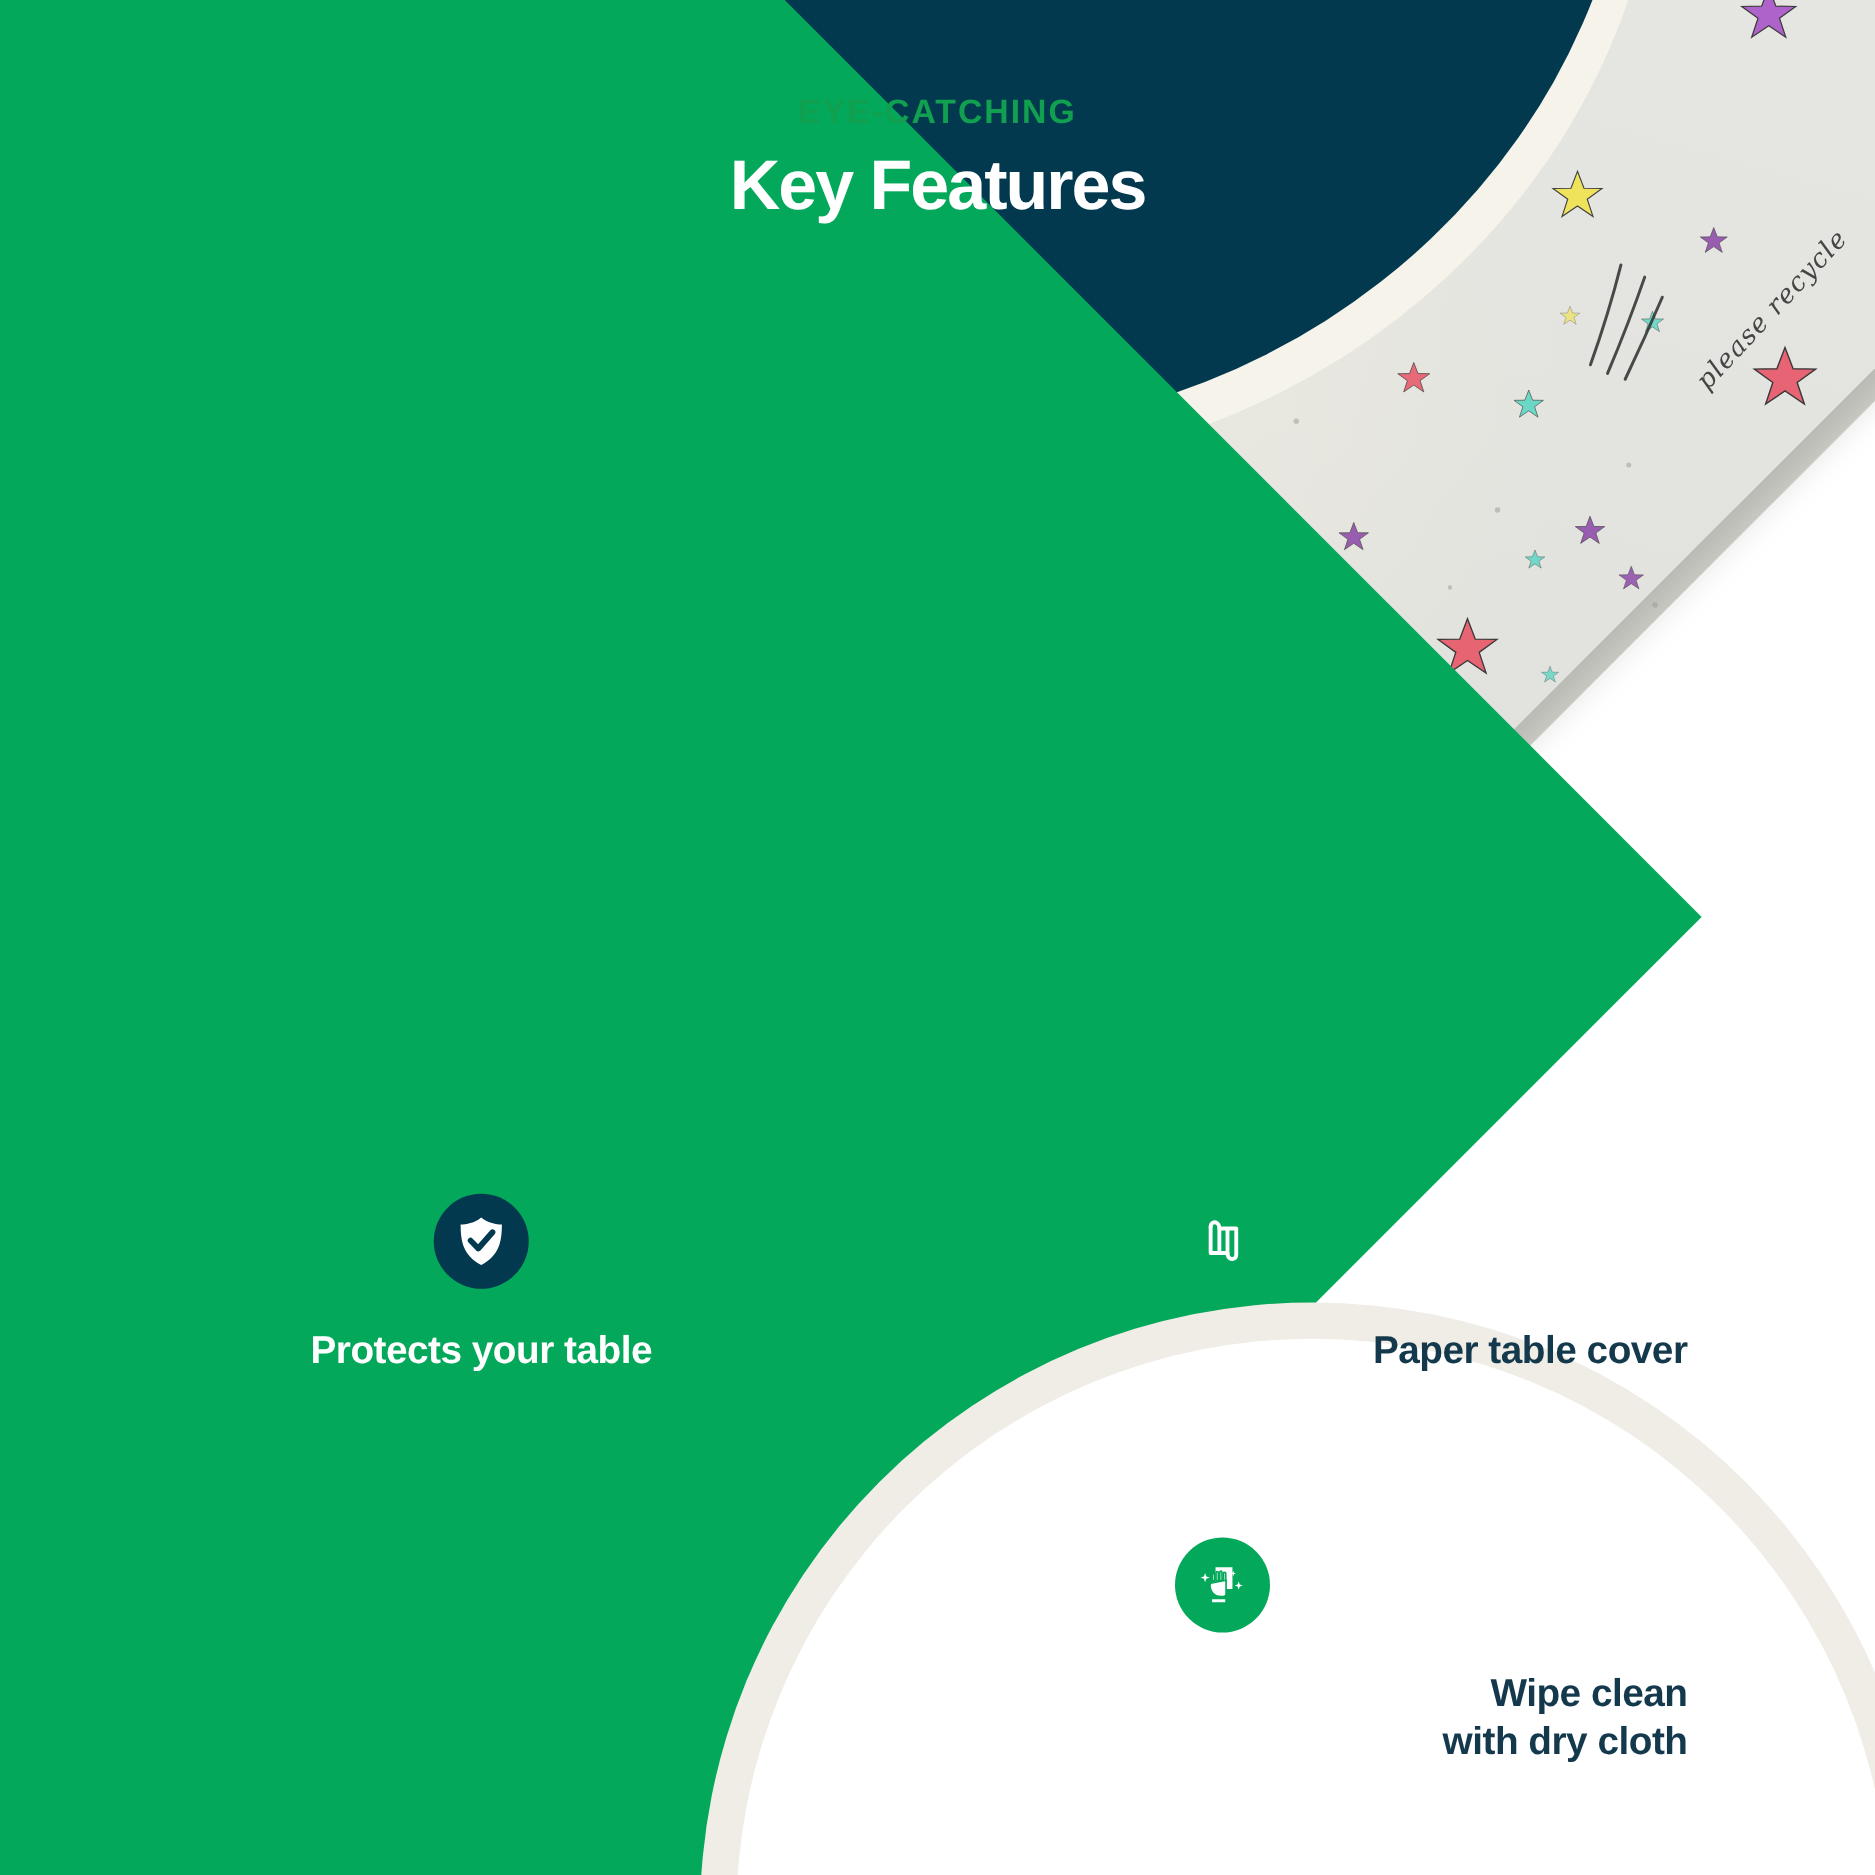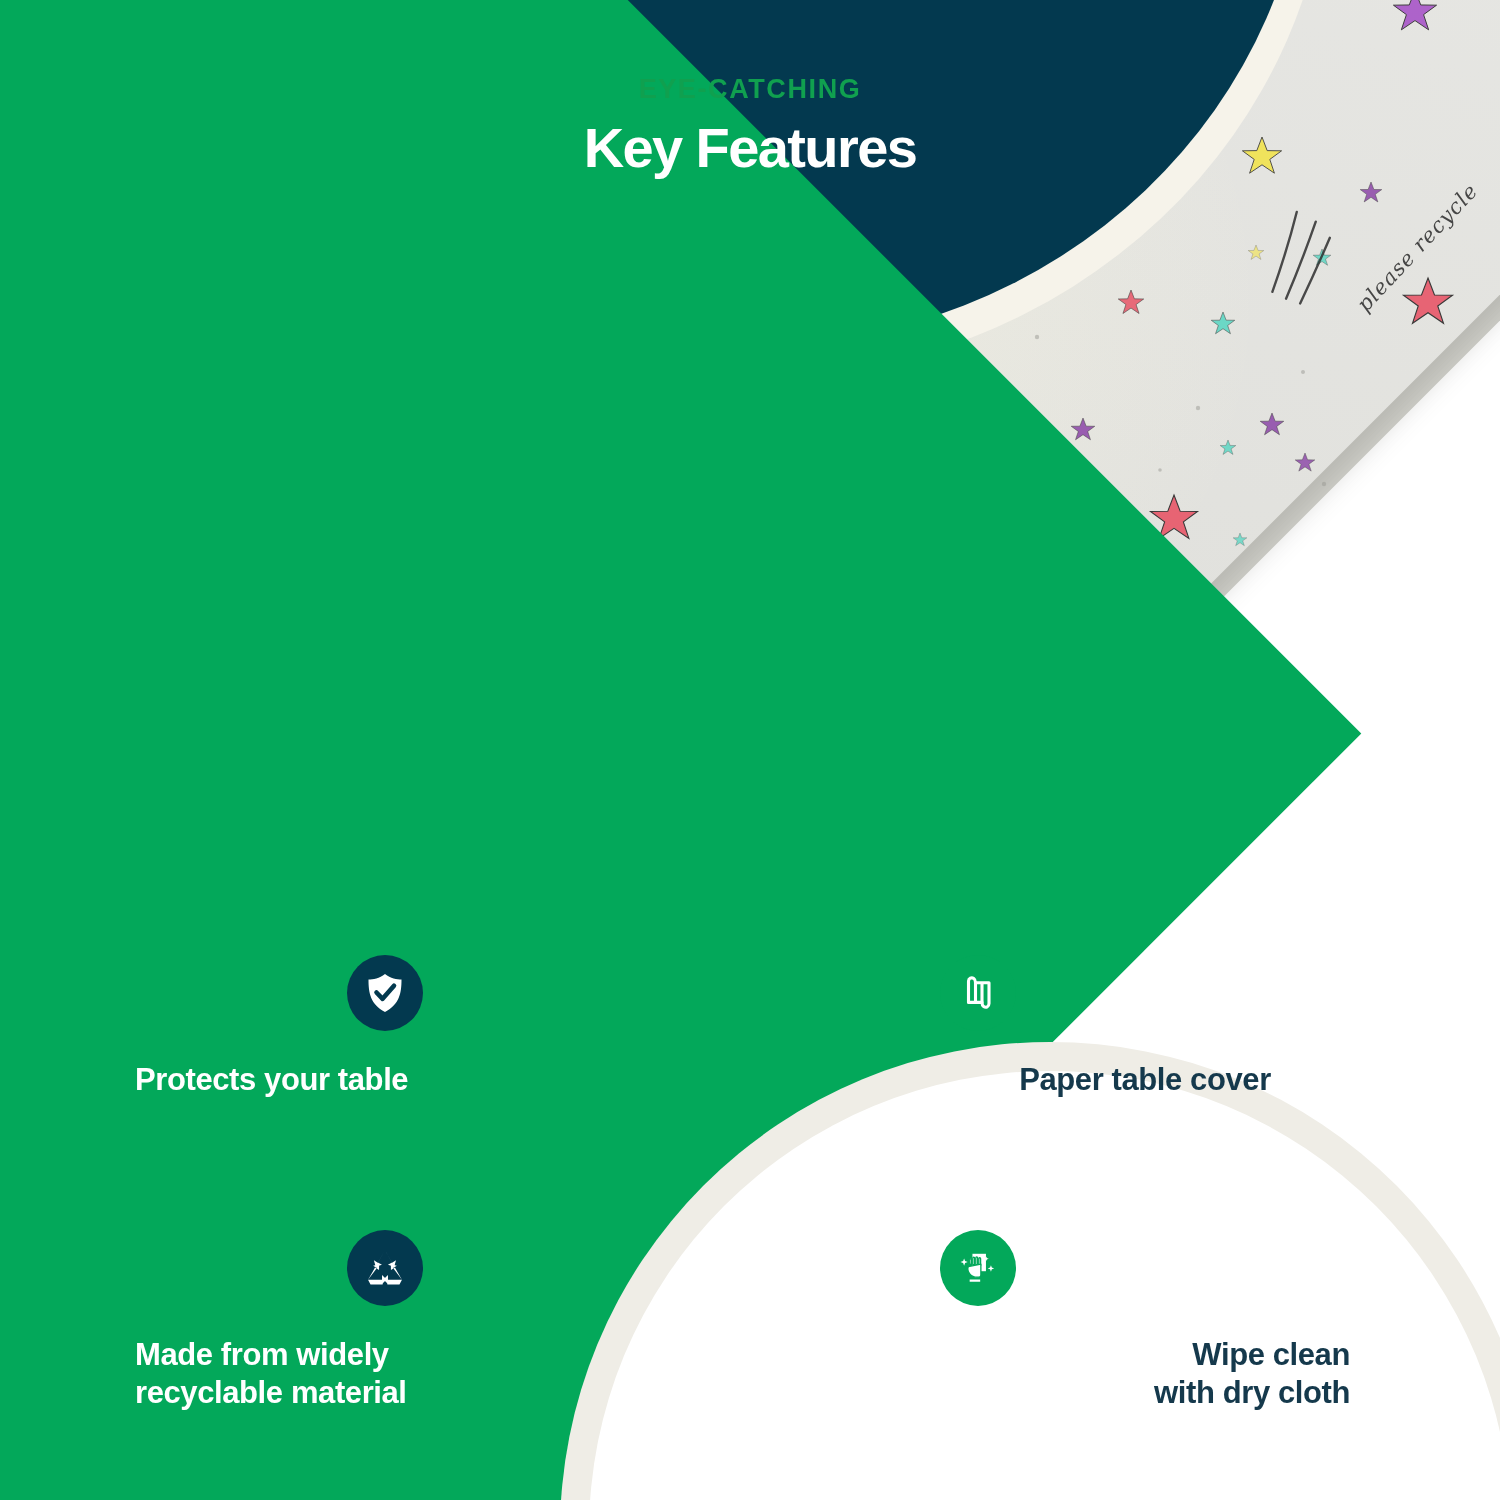--- a/index.html
+++ b/index.html
@@ -120,21 +120,21 @@
     transform:rotate(-47deg);
     transform-origin:left top;
     white-space:nowrap;
     letter-spacing:1px;
     opacity:0.85;
   }
 
   
   .feature {
     position:absolute;
-    text-align:left;
+    text-align:center;
   }
   .icon-circle {
     width:76px; height:76px;
     border-radius:50%;
     margin:0 auto 30px auto;
     display:flex;
     align-items:center;
     justify-content:center;
   }
   .icon-circle.navy { background:#03394F; }
@@ -144,21 +144,21 @@
     font-weight:bold;
     line-height:1.22;
     letter-spacing:-0.4px;
     white-space:pre-line;
   }
   .feature-label.on-green { color:#ffffff; }
   .feature-label.on-white { color:#15394C; }
 
   #feature-0 { left:135px; top:955px; width:500px; }
   #feature-1 { left:135px; top:1230px; width:500px; }
-  #feature-2 { left:850px; top:955px; width:500px; text-align:center; }
+  #feature-2 { left:850px; top:955px; width:500px; text-align:right; }
   #feature-3 { left:850px; top:1230px; width:500px; text-align:right; }
   #feature-2 .icon-circle, #feature-3 .icon-circle { margin:0 0 30px 90px; }
   #feature-2 .feature-label, #feature-3 .feature-label { padding-left:90px; }
 </style>
 </head>
 <body>
 
 <div id="page">
 
   <div id="photo-layer">
@@ -321,38 +321,20 @@
   <div class="feature" id="feature-0">
     <div class="icon-circle navy">
       <svg width="44" height="44" viewBox="0 0 44 44">
         <path d="M22 3 C16.5 7.5 10 8.6 5.5 8.6 C5.5 22 7.5 33.5 22 41 C36.5 33.5 38.5 22 38.5 8.6 C34 8.6 27.5 7.5 22 3 Z" fill="#ffffff"></path>
         <path d="M13.5 21.5 L19.6 27.8 L31 14.8" stroke="#03394F" stroke-width="4.6" fill="none" stroke-linecap="round" stroke-linejoin="round"></path>
       </svg>
     </div>
     <div class="feature-label on-green">Protects your table</div>
   </div>
 
-  <div class="feature" id="feature-1">
-    <div class="icon-circle navy">
-      <svg width="46" height="46" viewBox="0 0 48 48">
-        <g fill="#ffffff">
-          <path d="M24 5.5 L31.3 18.2 L27.1 20.6 L33.6 22.6 L35.5 16.0 L31.4 18.4 L24 5.5 Z"></path>
-          <path d="M24 5.5 L16.6 18.3 L20.8 20.7 L14.3 22.6 L12.4 16.0 L16.5 18.4 L24 5.5 Z"></path>
-          <path d="M6.3 36.3 L20.9 36.3 L20.9 31.4 L25.6 36.0 L20.9 40.7 L20.9 36.2 Z"></path>
-          <path d="M6.3 36.3 L13.6 23.6 L17.8 26.0 L17.9 20.0 L11.6 21.6 L15.6 24.0 L6.3 36.3 Z"></path>
-          <path d="M41.7 36.3 L27.1 36.3 L27.1 31.4 L22.4 36.0 L27.1 40.7 L27.1 36.2 Z"></path>
-          <path d="M41.7 36.3 L34.4 23.6 L30.2 26.0 L30.1 20.0 L36.4 21.6 L32.4 24.0 L41.7 36.3 Z"></path>
-          <path d="M6.3 36.3 L21.5 36.3 L21.5 41.3 L8.9 41.3 Z"></path>
-          <path d="M41.7 36.3 L26.5 36.3 L26.5 41.3 L39.1 41.3 Z"></path>
-        </g>
-      </svg>
-    </div>
-    <div class="feature-label on-green">Made from widely
-recyclable material</div>
-  </div>
 
   <div class="feature" id="feature-2">
     <div class="icon-circle green">
       <svg width="44" height="44" viewBox="0 0 44 44">
         <g fill="none" stroke="#ffffff" stroke-width="3.1" stroke-linecap="round" stroke-linejoin="round">
           <path d="M12.5 10.5 C12.5 7.2 15.5 6 17.8 7.6 C19.2 8.6 19.5 10.2 19.5 11.8 L19.5 30.5"></path>
           <path d="M19.5 11.8 L33 11.8 L33 32.5 C33 35.8 30 37.2 27.6 35.5 C26.2 34.5 26 32.9 26 31.4 L26 13"></path>
           <path d="M26 31.4 L12.5 31.4 L12.5 10.5"></path>
         </g>
       </svg>

